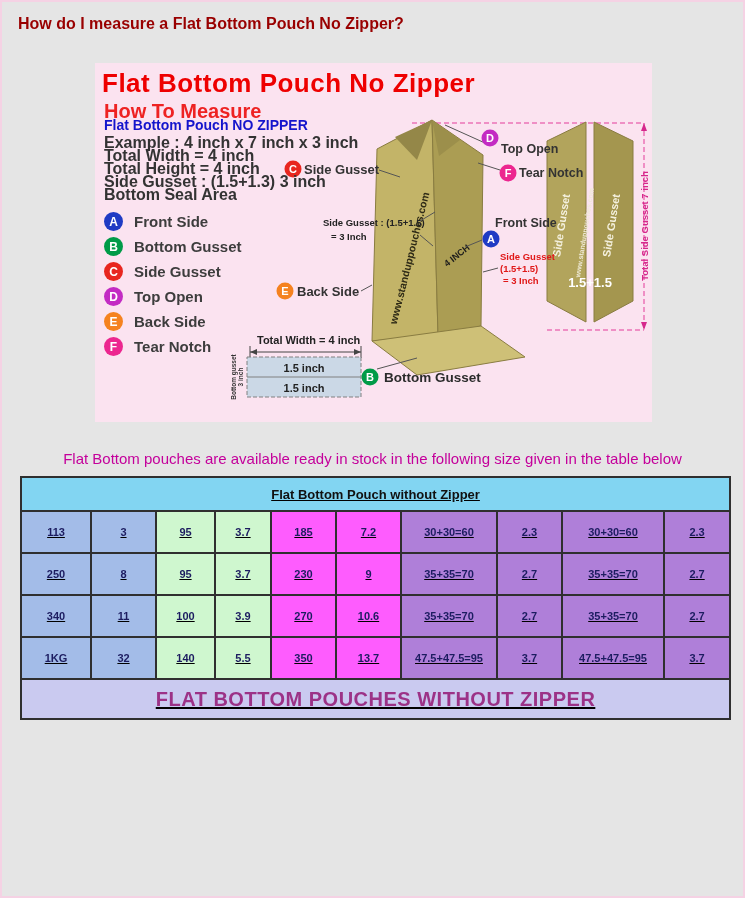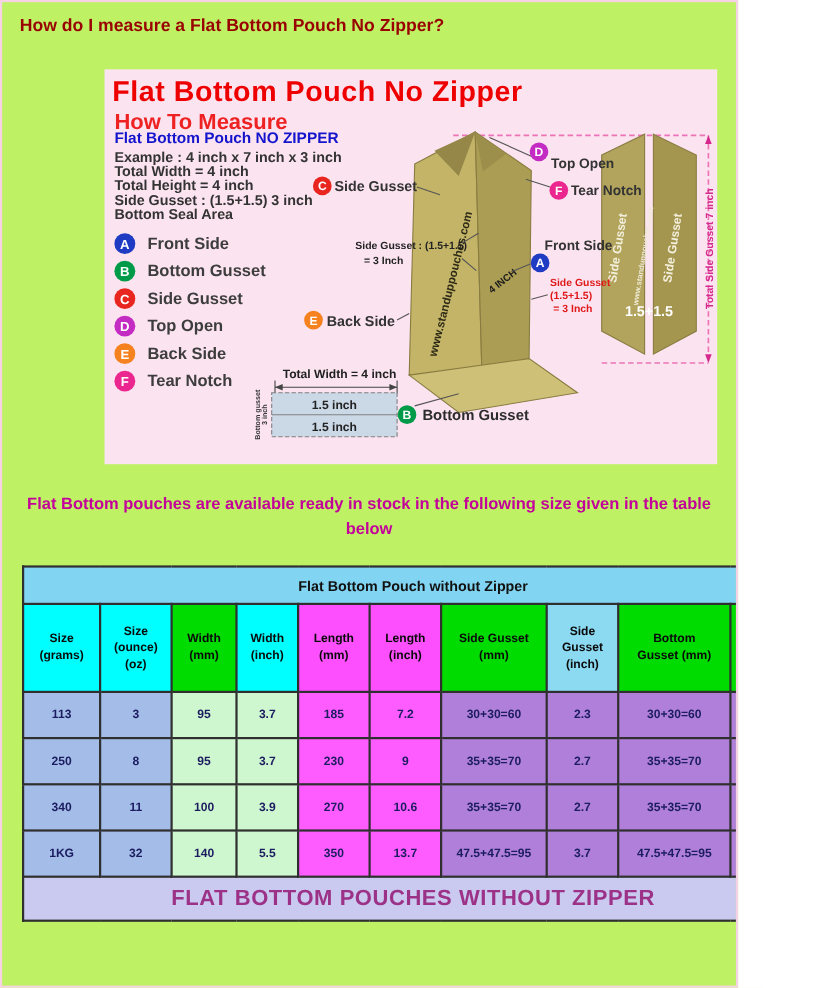--- a/index.html
+++ b/index.html
@@ -1,45 +1,45 @@
 <!DOCTYPE html>
 <html><head>
 <meta charset="utf-8">
 <style>
   * { margin:0; padding:0; box-sizing:border-box; }
   html,body { background:#ffffff; }
   body { width:745px; font-family:"Liberation Sans", sans-serif; }
-  .page { position:relative; width:671px; height:898px; background:#bef264; border:2px solid #F5D2E4; overflow:hidden; }
+  .page { position:relative; width:745px; height:898px; background:#e5e5e5; border:2px solid #F5D2E4; overflow:hidden; }
 
   .main-heading { color:#990000; font-size:16px; font-weight:bold; padding:13px 0 0 16px; }
 
   
   .diagram { position:relative; width:557px; height:359px; margin:30px 0 0 93px; background:#FBE3F0; }
   .d-art { position:absolute; left:0; top:0; width:557px; height:359px; }
   .d-art text { font-family:"Liberation Sans", sans-serif; font-weight:bold; }
   .d-title { position:absolute; left:7px; top:5px; font-size:26px; font-weight:bold; color:#EE0000; letter-spacing:.5px; }
   .d-sub1 { position:absolute; left:9px; top:37px; font-size:20px; font-weight:bold; color:#EE2222; }
   .d-sub2 { position:absolute; left:9px; top:54px; font-size:14px; font-weight:bold; color:#1414CC; }
-  .d-specs { position:absolute; left:9px; top:73px; font-size:13px; font-weight:bold; color:#333; line-height:13px; }
+  .d-specs { position:absolute; left:9px; top:73px; font-size:16px; font-weight:bold; color:#333; line-height:13px; }
   .d-legend { position:absolute; left:9px; top:146px; }
   .leg-item { display:flex; align-items:center; height:25px; }
   .leg-badge { width:19px; height:19px; border-radius:50%; color:#fff; font-size:12px; font-weight:bold;
                display:flex; align-items:center; justify-content:center; flex:0 0 19px; }
   .leg-label { margin-left:11px; font-size:15px; font-weight:bold; color:#3d3d3d; white-space:nowrap; }
 
   .guide { stroke:#EC74B6; stroke-width:1.5; stroke-dasharray:5 3; fill:none; }
   .leader { stroke:#555; stroke-width:1; fill:none; }
   .badge-letter { font-size:11px; fill:#fff; text-anchor:middle; }
 
   
-  .intro { margin:26px auto 0; width:648px; text-align:center; font-size:15px; font-weight:bold;
+  .intro { margin:26px auto 0; width:648px; text-align:center; font-size:15px; font-weight:normal;
            color:#C4009B; line-height:22px; }
 
   
-  .size-table { border-collapse:collapse; table-layout:fixed; width:709px; margin:22px 0 0 18px; }
+  .size-table { border-collapse:collapse; table-layout:fixed; width:709px; margin:6px 0 0 18px;text-decoration:underline; }
   .size-table th, .size-table td { border:2px solid #2F2F2F; text-align:center; vertical-align:middle; font-weight:bold; }
   .tbl-title { background:#82D5F2; color:#111; font-size:13px; height:34px; }
   .colhead { font-size:11px; height:80px; color:#0a0a0a; white-space:pre-line; line-height:15px; }
   .cell { font-size:11px; height:42px; color:#1C1C60; }
   .tbl-footer { background:#CACAF0; color:#9C3287; font-size:20px; height:40px; letter-spacing:.5px; }
 </style>
 </head>
 <body>
 
 <div class="page">
@@ -129,21 +129,21 @@
     </svg>
 
     <div class="d-title">Flat Bottom Pouch No  Zipper</div>
     <div class="d-sub1">How To Measure</div>
     <div class="d-sub2">Flat Bottom Pouch NO ZIPPER</div>
 
     <div class="d-specs">
       <div>Example : 4 inch x 7 inch x 3 inch</div>
       <div>Total Width = 4 inch</div>
       <div>Total Height = 4 inch</div>
-      <div>Side Gusset : (1.5+1.5) 3 inch</div>
+      <div>Side Gusset : (1.5+1.3) 3 inch</div>
       <div>Bottom Seal Area</div>
     </div>
 
     <div class="d-legend">
         <div class="leg-item">
           <span class="leg-badge" style="background: rgb(31, 59, 196);">A</span>
           <span class="leg-label">Front Side</span>
         </div>
         <div class="leg-item">
           <span class="leg-badge" style="background: rgb(0, 155, 72);">B</span>
@@ -180,45 +180,20 @@
         <col style="width:65px">
         <col style="width:96px">
         <col style="width:65px">
       <col style="width:102px">
         <col style="width:66px">
     </colgroup>
     <thead>
       <tr>
         <th colspan="10" class="tbl-title">Flat Bottom Pouch without Zipper</th>
       </tr>
-      <tr>
-          <th class="colhead" style="background: rgb(0, 255, 255);">Size
-(grams)</th>
-          <th class="colhead" style="background: rgb(0, 255, 255);">Size
-(ounce)
-(oz)</th>
-          <th class="colhead" style="background: rgb(0, 219, 0);">Width
-(mm)</th>
-          <th class="colhead" style="background: rgb(0, 255, 255);">Width
-(inch)</th>
-          <th class="colhead" style="background: rgb(253, 79, 253);">Length
-(mm)</th>
-          <th class="colhead" style="background: rgb(253, 79, 253);">Length
-(inch)</th>
-          <th class="colhead" style="background: rgb(0, 219, 0);">Side Gusset
-(mm)</th>
-          <th class="colhead" style="background: rgb(140, 217, 242);">Side
-Gusset
-(inch)</th>
-          <th class="colhead" style="background: rgb(0, 219, 0);">Bottom
-Gusset (mm)</th>
-          <th class="colhead" style="background: rgb(0, 219, 0);">Bottom
-Gusset
-(inch)</th>
-        </tr>
     </thead>
     <tbody>
         <tr>
           <td class="cell" style="background: rgb(163, 188, 232);">113</td>
           <td class="cell" style="background: rgb(163, 188, 232);">3</td>
           <td class="cell" style="background: rgb(207, 247, 207);">95</td>
           <td class="cell" style="background: rgb(207, 247, 207);">3.7</td>
           <td class="cell" style="background: rgb(254, 92, 254);">185</td>
           <td class="cell" style="background: rgb(254, 92, 254);">7.2</td>
           <td class="cell" style="background: rgb(175, 127, 217);">30+30=60</td>

